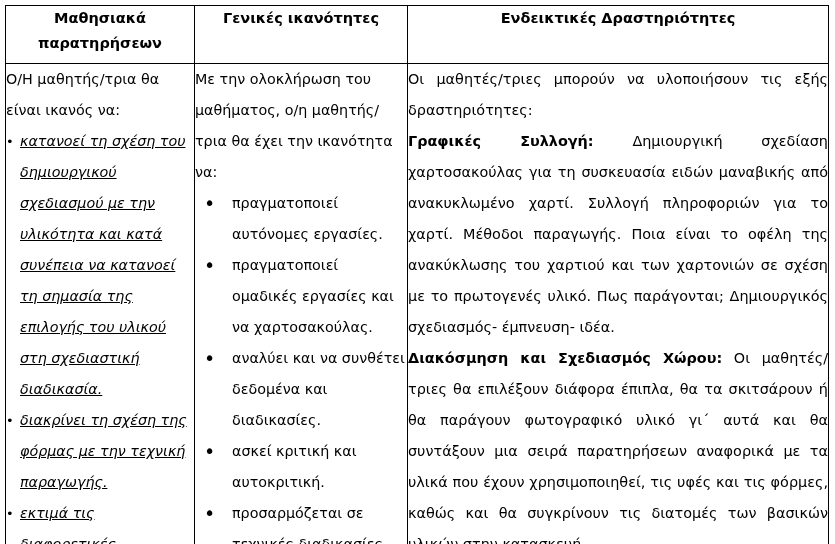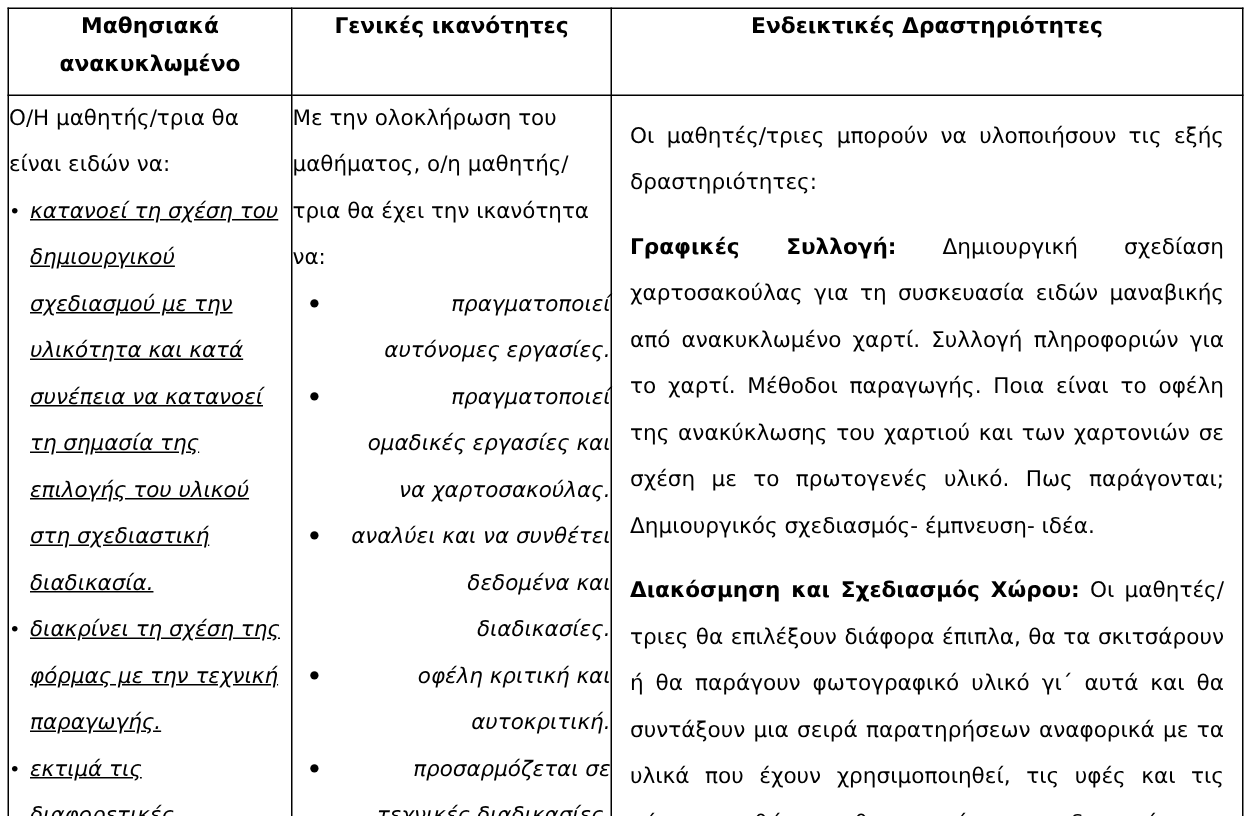--- a/index.html
+++ b/index.html
@@ -106,37 +106,35 @@
 
   
   ul.list-b {
     list-style: none;
     margin: 0;
     padding: 0;
   }
   ul.list-b > li {
     position: relative;
     padding-left: 37px;
-    font-style: italic;
-    margin: 0;
-    text-align: right;
+    margin: 0;
   }
   ul.list-b > li::before {
     content: "\2022";
     position: absolute;
     left: 9px;
     top: 0;
     font-size: 19px;
     font-style: normal;
     line-height: 31px;
   }
 
   
   p.just {
-    margin: 12px;
+    margin: 0;
     text-align: justify;
     text-justify: inter-word;
   }
   .lead {
     font-weight: bold;
   }
 </style>
 </head>
 <body>
 
@@ -146,51 +144,51 @@
     <colgroup>
       <col class="c1">
       <col class="c2">
       <col class="c3">
     </colgroup>
 
     <thead>
       <tr>
         <th class="hd hd-wrap">
           <span class="hd-text">Μαθησιακά</span>
-          <span class="hd-text">ανακυκλωμένο</span>
+          <span class="hd-text">παρατηρήσεων</span>
         </th>
         <th class="hd">
           <span class="hd-text">Γενικές ικανότητες</span>
         </th>
         <th class="hd">
           <span class="hd-text">Ενδεικτικές Δραστηριότητες</span>
         </th>
       </tr>
     </thead>
 
     <tbody>
       <tr>
 
         <td class="body-cell">
           <p class="intro">Ο/Η μαθητής/τρια θα</p>
-          <p class="intro">είναι ειδών να:</p>
+          <p class="intro">είναι ικανός να:</p>
           <ul class="list-a">
             <li>κατανοεί τη σχέση του δημιουργικού σχεδιασμού με την υλικότητα και κατά συνέπεια να κατανοεί τη σημασία της επιλογής του υλικού στη σχεδιαστική διαδικασία.</li>
             <li>διακρίνει τη σχέση της φόρμας με την τεχνική παραγωγής.</li>
             <li>εκτιμά τις διαφορετικές</li>
           </ul>
         </td>
 
         <td class="body-cell">
           <p class="intro">Με την ολοκλήρωση του μαθήματος, ο/η μαθητής/τρια θα έχει την ικανότητα να:</p>
           <ul class="list-b">
             <li>πραγματοποιεί αυτόνομες εργασίες.</li>
             <li>πραγματοποιεί ομαδικές εργασίες και να χαρτοσακούλας.</li>
             <li>αναλύει και να συνθέτει δεδομένα και διαδικασίες.</li>
-            <li>οφέλη κριτική και αυτοκριτική.</li>
+            <li>ασκεί κριτική και αυτοκριτική.</li>
             <li>προσαρμόζεται σε τεχνικές διαδικασίες.</li>
           </ul>
         </td>
 
         <td class="col3">
           <p class="just">Οι μαθητές/τριες μπορούν να υλοποιήσουν τις εξής δραστηριότητες:</p>
           <p class="just">
             <span class="lead">Γραφικές Συλλογή:</span><span> Δημιουργική σχεδίαση χαρτοσακούλας για τη συσκευασία ειδών μαναβικής από ανακυκλωμένο χαρτί. Συλλογή πληροφοριών για το χαρτί. Μέθοδοι παραγωγής. Ποια είναι το οφέλη της ανακύκλωσης του χαρτιού και των χαρτονιών σε σχέση με το πρωτογενές υλικό. Πως παράγονται; Δημιουργικός σχεδιασμός- έμπνευση- ιδέα.</span>
           </p>
           <p class="just">

